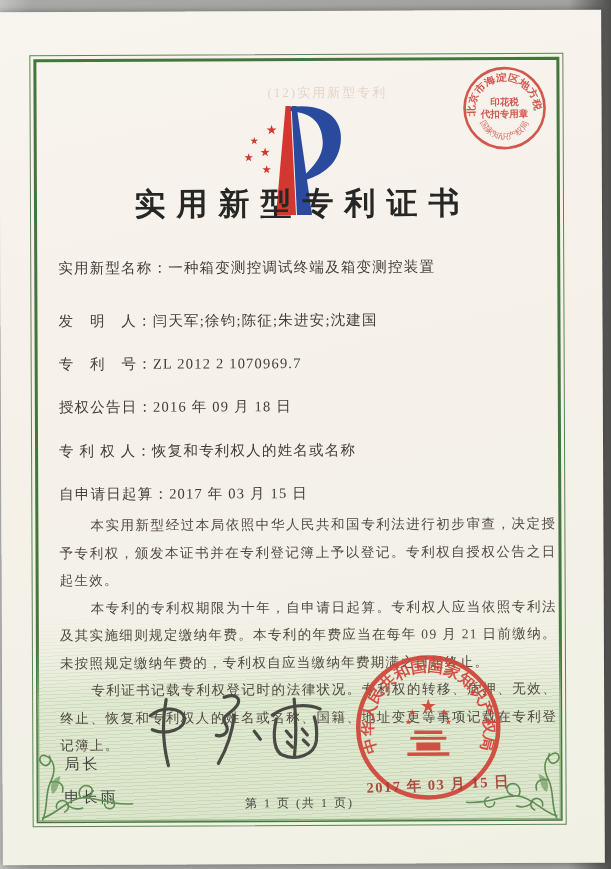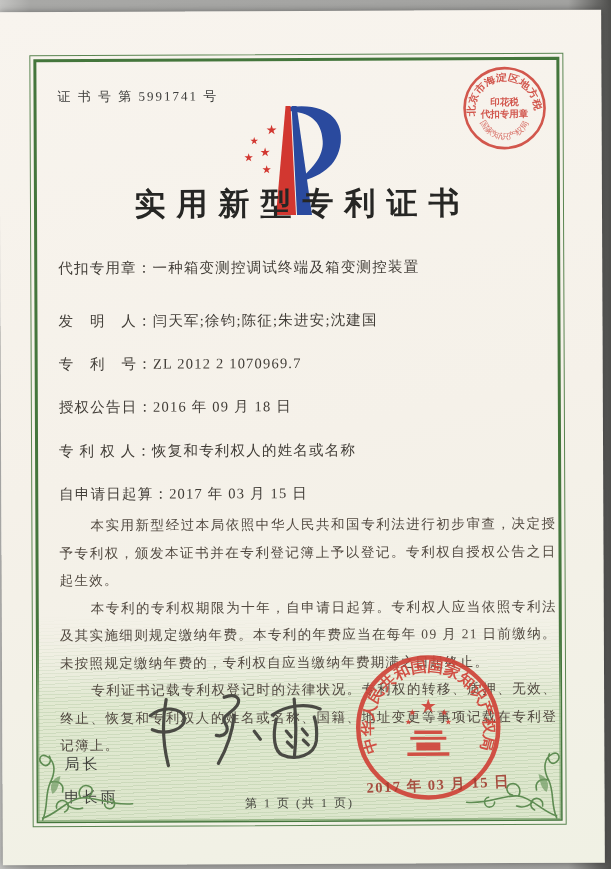--- a/index.html
+++ b/index.html
@@ -63,39 +63,39 @@
   .orn-right{right:3px;}
 </style>
 </head>
 <body>
 
 <div class="paper">
   <div class="frame">
     <div class="frame-inner"></div>
     <div class="guilloche"></div>
 
-    <div class="certno">证 书 号 第 5991741 号</div>
 
+    <div class="ghost">(12)实用新型专利</div>
 
     <svg class="logo" viewBox="0 0 120 118">
       <path d="M54,6 C92,1 108,20 105,42 C102,66 84,76 60,82 C76,68 88,56 87,40 C86,20 74,11 52,10 Z" fill="#2a4a9e"></path>
       <polygon points="50,5 55,5 60,114 40,114" fill="#d23730"></polygon>
       <polygon points="56,5 61,5 76,114 61,114" fill="#2a4a9e"></polygon>
       <g fill="#d23730" font-family="DejaVu Sans, sans-serif">
         <text x="30" y="33" font-size="13">★</text>
         <text x="14" y="43" font-size="10">★</text>
         <text x="24" y="55" font-size="12">★</text>
         <text x="8" y="60" font-size="11">★</text>
         <text x="26" y="72" font-size="11">★</text>
       </g>
     </svg>
 
     <div class="title">实用新型专利证书</div>
 
-    <div class="field f0"><span>代扣专用章：</span><span>一种箱变测控调试终端及箱变测控装置</span></div>
+    <div class="field f0"><span>实用新型名称：</span><span>一种箱变测控调试终端及箱变测控装置</span></div>
     <div class="field f1"><span>发　明　人：</span><span>闫天军;徐钧;陈征;朱进安;沈建国</span></div>
     <div class="field f2"><span>专　利　号：</span><span>ZL 2012 2 1070969.7</span></div>
     <div class="field f3"><span>授权公告日：</span><span>2016 年 09 月 18 日</span></div>
     <div class="field f4"><span>专 利 权 人：</span><span>恢复和专利权人的姓名或名称</span></div>
     <div class="field f5"><span>自申请日起算：</span><span>2017 年 03 月 15 日</span></div>
 
     <div class="paras">
       <p>本实用新型经过本局依照中华人民共和国专利法进行初步审查，决定授予专利权，颁发本证书并在专利登记簿上予以登记。专利权自授权公告之日起生效。</p>
       <p>本专利的专利权期限为十年，自申请日起算。专利权人应当依照专利法及其实施细则规定缴纳年费。本专利的年费应当在每年 09 月 21 日前缴纳。未按照规定缴纳年费的，专利权自应当缴纳年费期满之日起终止。</p>
       <p>专利证书记载专利权登记时的法律状况。专利权的转移、质押、无效、终止、恢复和专利权人的姓名或名称、国籍、地址变更等事项记载在专利登记簿上。</p>

